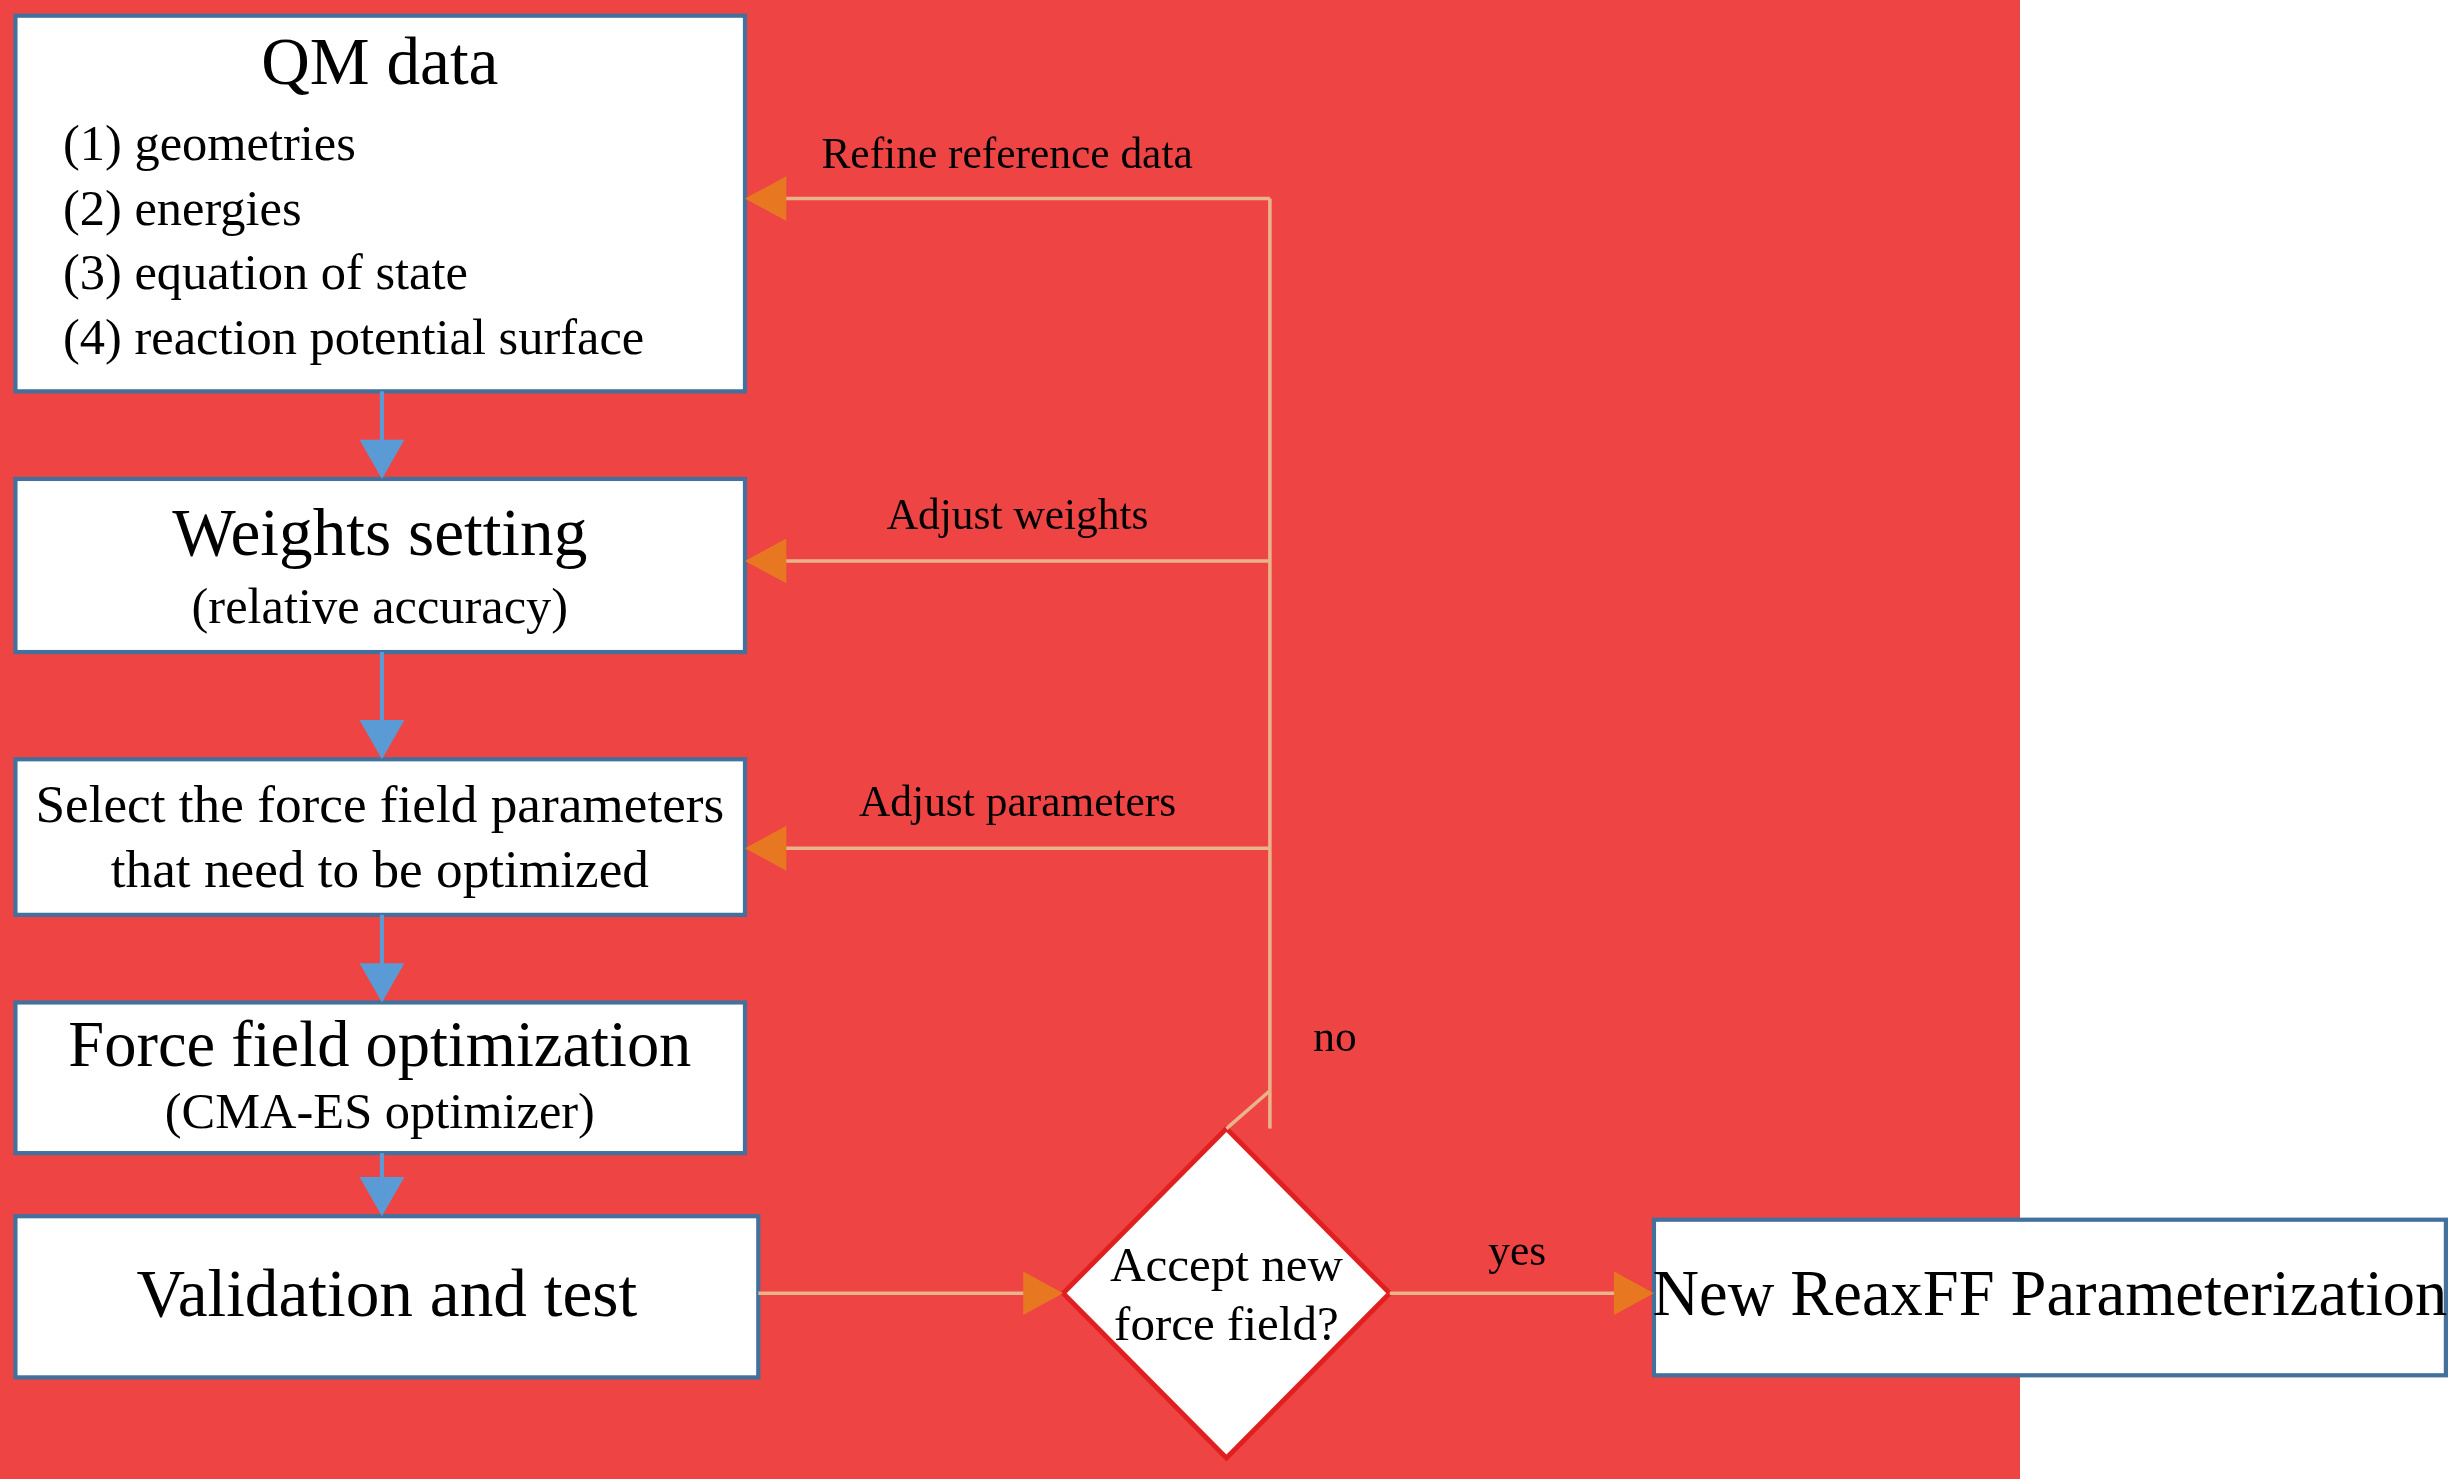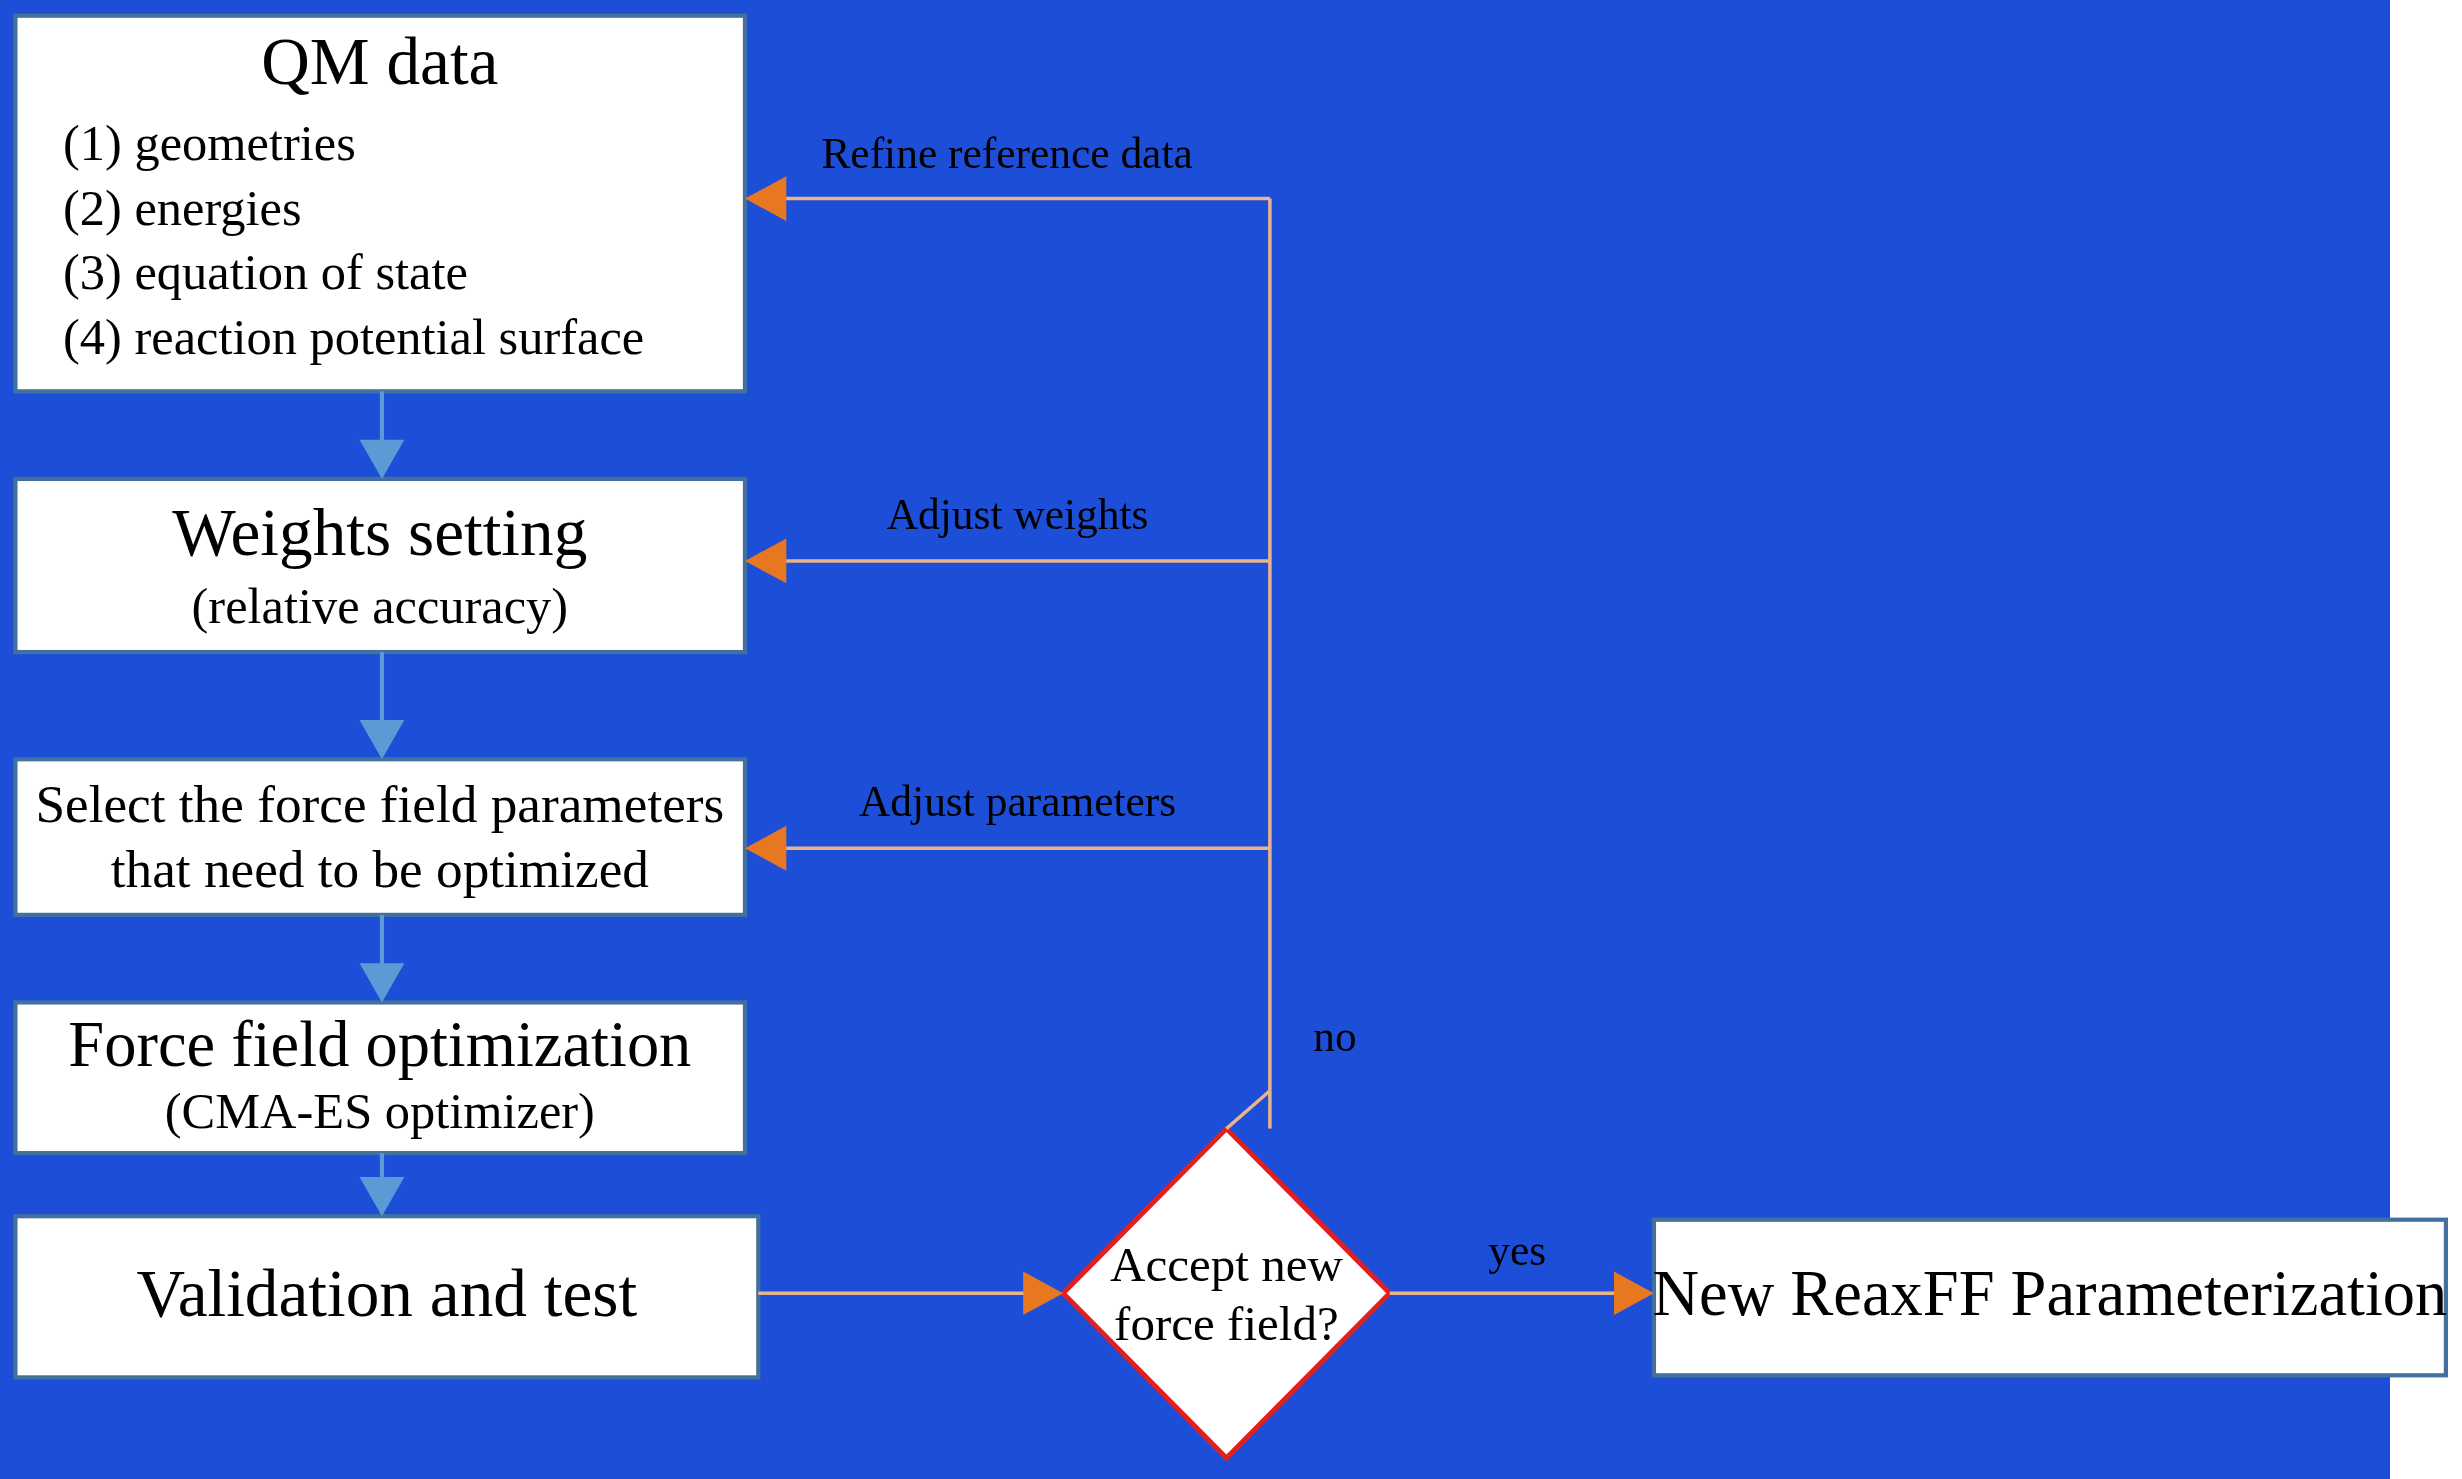--- a/index.html
+++ b/index.html
@@ -9,23 +9,23 @@
     background: #ffffff;
   }
   body {
     font-family: "Liberation Serif", "DejaVu Serif", serif;
     width: 2462px;
     height: 1480px;
     overflow: hidden;
   }
   #flowchart-root {
     position: relative;
-    width: 2390px;
+    width: 2020px;
     height: 1480px;
-    background: #1d4ed8;
+    background: #ef4444;
   }
   svg.flow-canvas {
     position: absolute;
     top: 0;
     left: 0;
     width: 2462px;
     height: 1480px;
     display: block;
   }
   .node-box {

